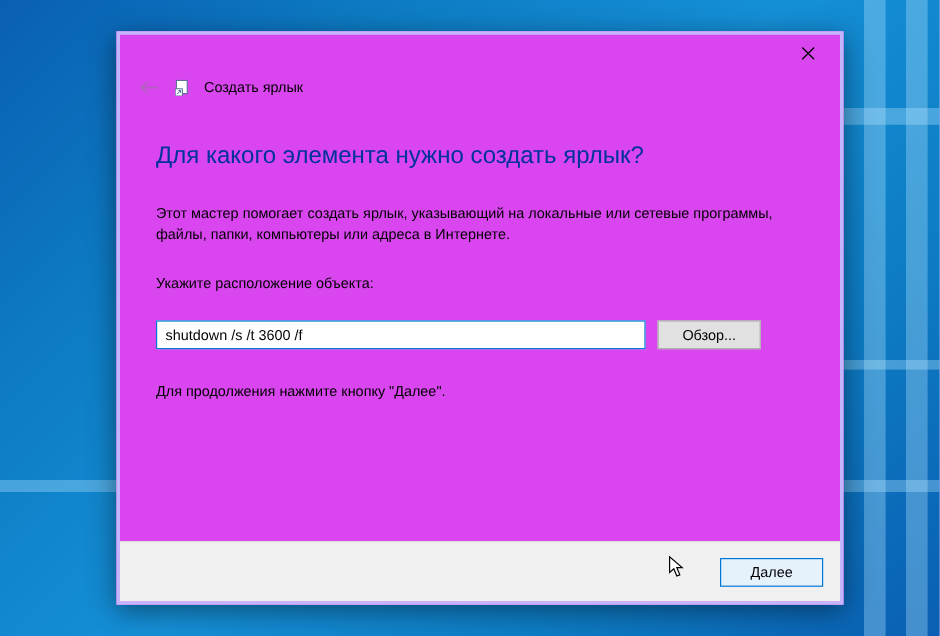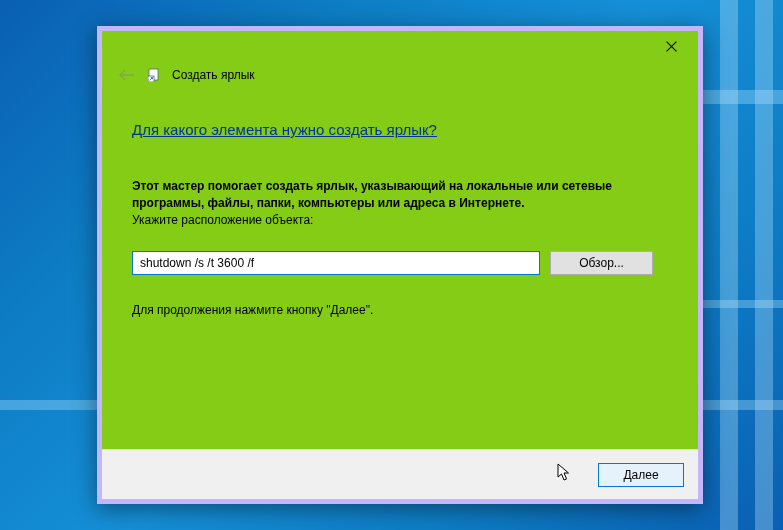--- a/index.html
+++ b/index.html
@@ -23,22 +23,22 @@
     .beam3 { top: 400px; left: 0; right: 0; height: 10px; }
     .beam4 { top: 90px; left: 700px; right: -50px; height: 14px; }
     .beam5 { top: 300px; left: 685px; right: -50px; height: 8px; }
 
     .dialog {
       position: absolute;
       left: 97px;
       top: 26px;
       width: 606px;
       height: 478px;
-      background: #84cc16;
-      border: 5px solid #c4b5fd;
+      background: #d946ef;
+      border: 3px solid #c4b5fd;
       box-shadow: 0 5px 22px rgba(0,0,0,0.45);
       display: flex;
       flex-direction: column;
     }
     .titlebar {
       height: 30px;
       display: flex;
       justify-content: flex-end;
       align-items: center;
       padding-right: 12px;
@@ -79,30 +79,29 @@
     .header-title {
       font-size: 12px;
       color: #000;
     }
     .content {
       padding: 32px 30px 0 30px;
       flex: 1;
     }
     .main-heading {
       color: #003399;
-      font-size: 15px;
+      font-size: 20px;
       font-weight: normal;
-      margin-bottom: 40px;
-      text-decoration: underline;
+      margin-bottom: 28px;
     }
     .description {
       color: #000;
       font-size: 12px;
       line-height: 1.45;
-      font-weight: bold;
+      margin-bottom: 24px;
     }
     .label {
       color: #000;
       font-size: 12px;
       margin-bottom: 24px;
     }
     .input-row {
       display: flex;
       gap: 10px;
       align-items: stretch;
@@ -112,21 +111,21 @@
       flex: 0 0 408px;
       height: 24px;
       border: 1px solid #0078d7;
       background: #fff;
       padding: 0 7px;
       font-size: 12px;
       font-family: inherit;
       outline: none;
     }
     .browse-btn {
-      width: 103px;
+      width: 86px;
       height: 24px;
       background: #e1e1e1;
       border: 1px solid #adadad;
       font-size: 12px;
       font-family: inherit;
       cursor: pointer;
     }
     .continue-text {
       color: #000;
       font-size: 12px;

